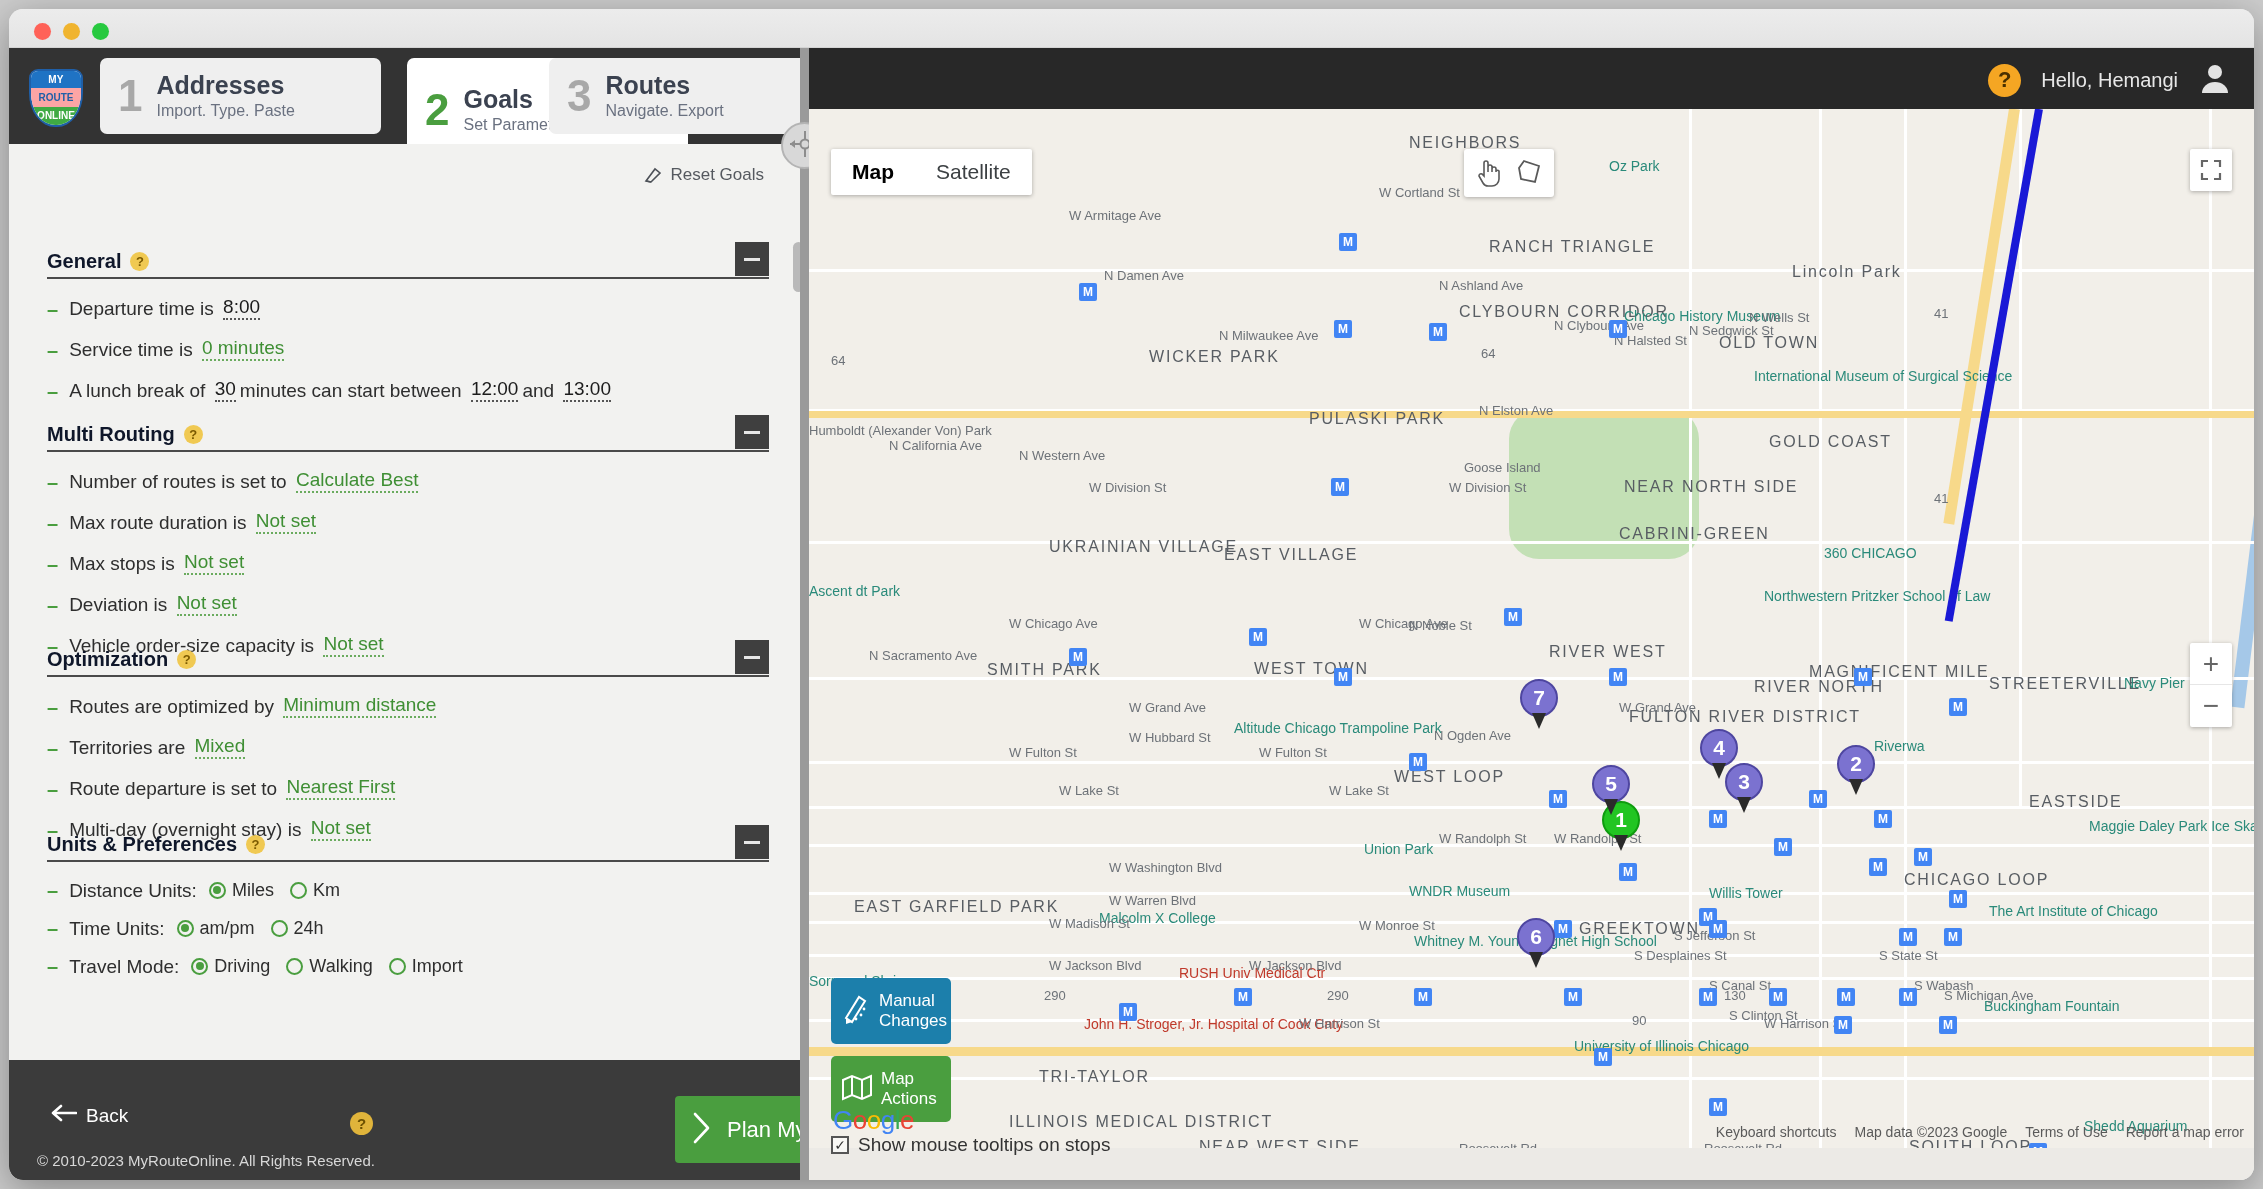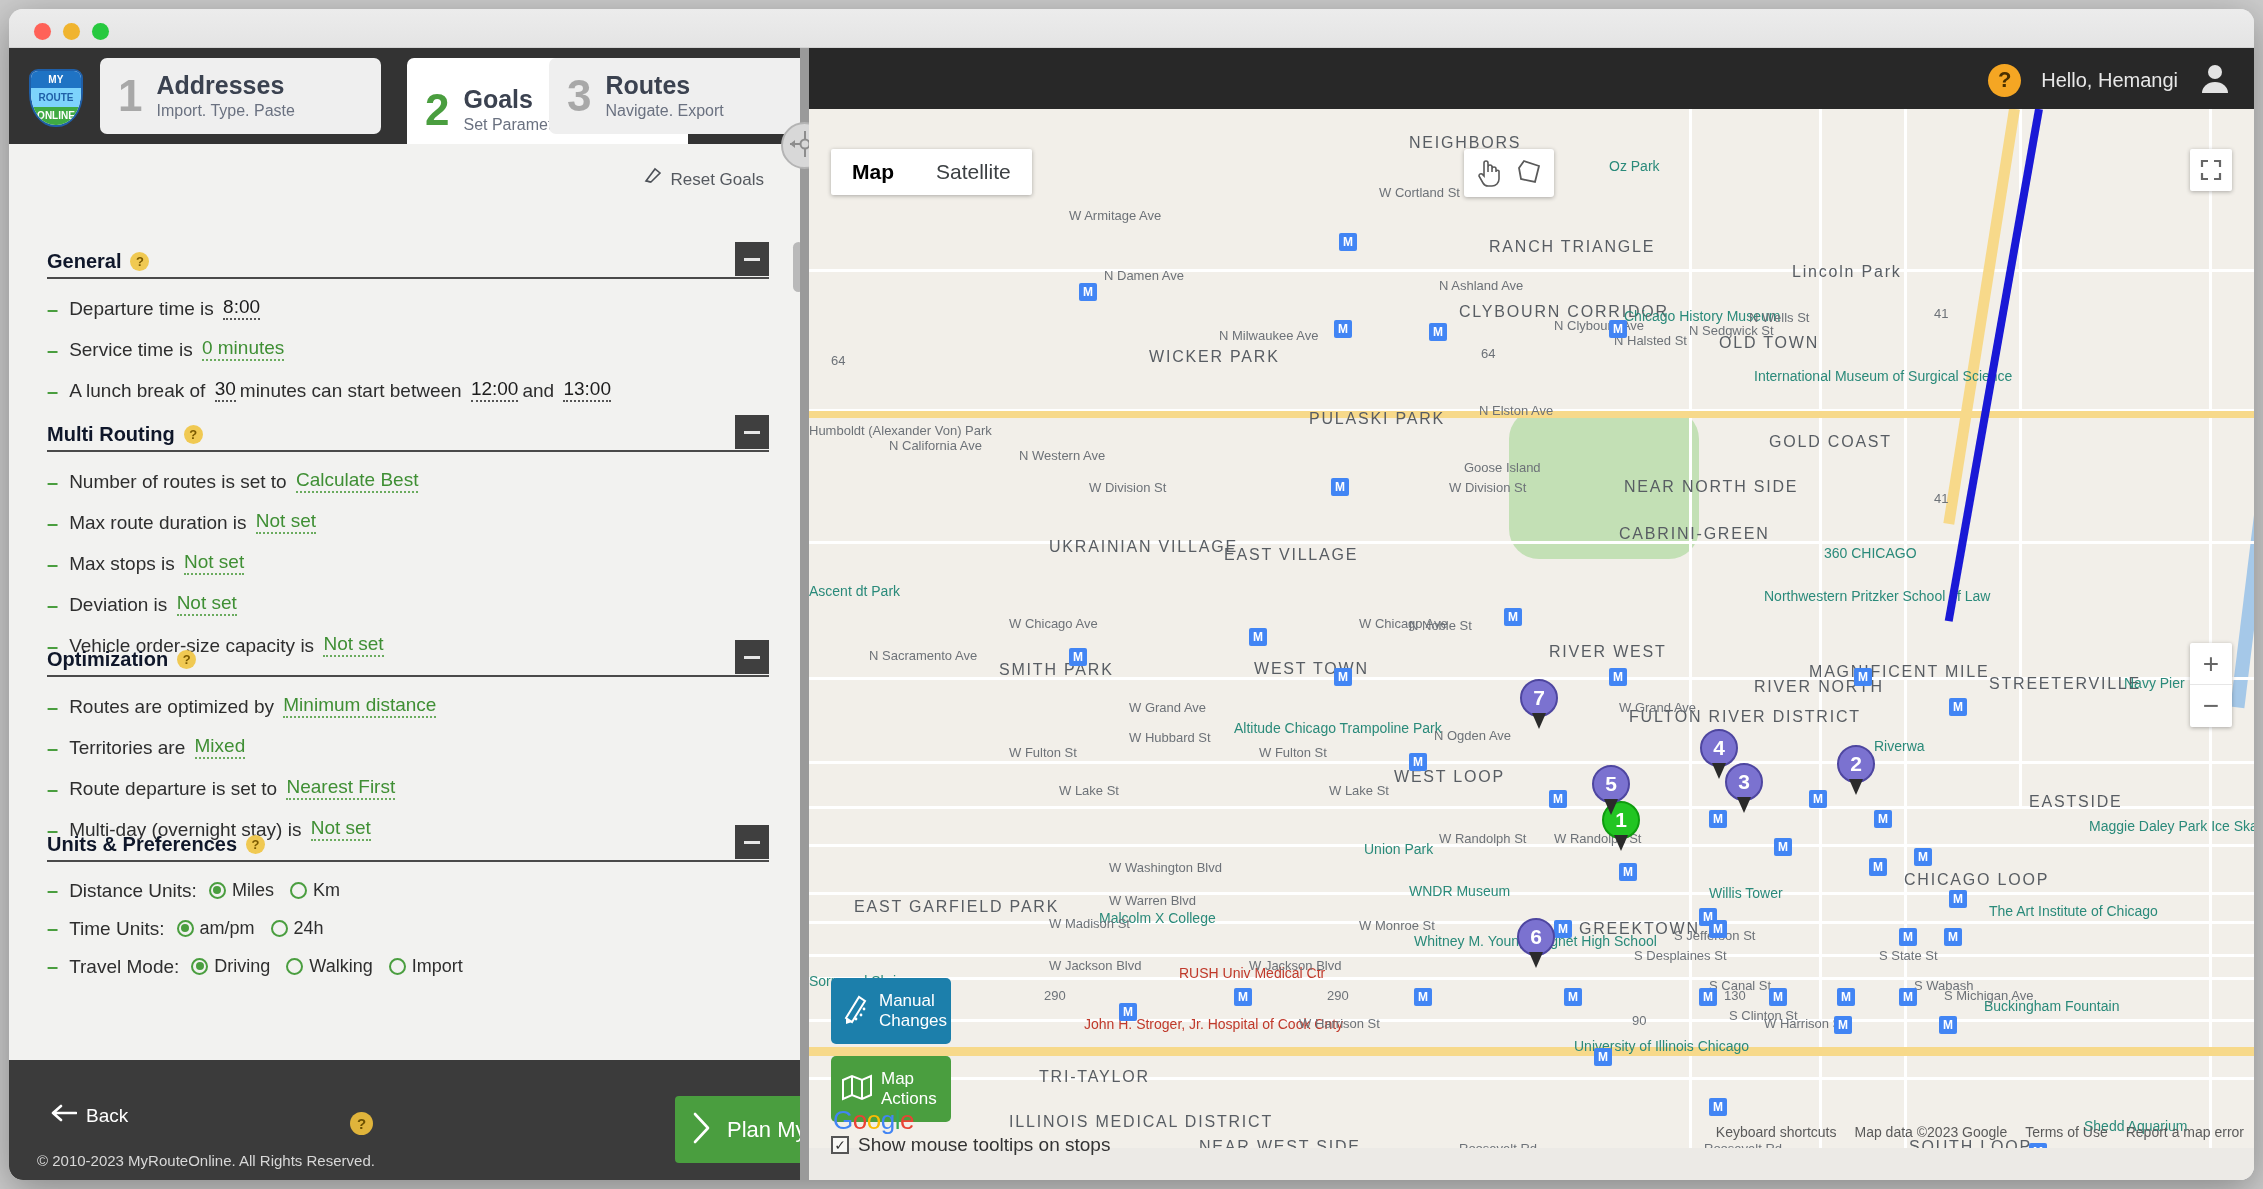--- a/index.html
+++ b/index.html
@@ -48,21 +48,21 @@
   .shield {
     width: 54px; height: 58px;
     background: #ffffff;
     border-radius: 9px 9px 26px 26px / 9px 9px 34px 34px;
     border: 2px solid #1f5fa8;
     overflow: hidden;
     position: relative;
     display: flex; flex-direction: column;
   }
   .shield .s1 { height: 32%; background: #1f73c4; color: #fff; font-size: 10px; font-weight: bold; display:flex; align-items:center; justify-content:center; letter-spacing:.3px;}
-  .shield .s2 { height: 34%; background: #7dd3fc; color: #1f5fa8; font-size: 10px; font-weight: bold; display:flex; align-items:center; justify-content:center;}
+  .shield .s2 { height: 34%; background: #fca5a5; color: #1f5fa8; font-size: 10px; font-weight: bold; display:flex; align-items:center; justify-content:center;}
   .shield .s3 { height: 34%; background: #3faa43; color: #fff; font-size: 10px; font-weight: bold; display:flex; align-items:center; justify-content:center;}
 
   .stepTab {
     position: absolute; top: 48px; height: 76px;
     transform: translateY(-38px);
     background: #efefef;
     border-radius: 7px;
     display: flex; align-items: center;
     padding: 0 18px;
     cursor: pointer;
@@ -78,21 +78,21 @@
   #tabsWrap { position: absolute; left: 0; top: 0; width: 1000px; height: 96px; }
 
   
   #leftScroll {
     position: absolute; left: 0; top: 96px; width: 797px; bottom: 120px;
     background: #f2f2f0; overflow: hidden;
   }
   #resetGoals {
     position: absolute; right: 42px; top: 21px;
     font-size: 17px; color: #55595f;
-    display: flex; align-items: flex-end; gap: 7px;
+    display: flex; align-items: flex-start; gap: 7px;
     cursor: pointer;
   }
   .section { position: absolute; left: 38px; width: 722px; }
   .secHead {
     position: relative; height: 40px;
     border-bottom: 2px solid #4a4a4a;
     display: flex; align-items: flex-end; gap: 9px;
     padding-bottom: 4px;
   }
   .secHead .title { font-size: 20px; font-weight: 600; color: #0f172a; }
@@ -600,21 +600,21 @@
             <div class="maplbl " style="left: 0px; top: 314px;">Humboldt (Alexander Von) Park</div>
             <div class="maplbl big" style="left: 815px; top: 369px;">NEAR NORTH SIDE</div>
             <div class="maplbl big" style="left: 240px; top: 429px;">UKRAINIAN VILLAGE</div>
             <div class="maplbl big" style="left: 415px; top: 437px;">EAST VILLAGE</div>
             <div class="maplbl big" style="left: 810px; top: 416px;">CABRINI-GREEN</div>
             <div class="maplbl poi" style="left: 1015px; top: 436px;">360 CHICAGO</div>
             <div class="maplbl poi" style="left: 0px; top: 474px;">Ascent dt Park</div>
             <div class="maplbl poi" style="left: 955px; top: 479px;">Northwestern Pritzker School of Law</div>
             <div class="maplbl big" style="left: 1000px; top: 554px;">MAGNIFICENT MILE</div>
             <div class="maplbl big" style="left: 740px; top: 534px;">RIVER WEST</div>
-            <div class="maplbl big" style="left: 190px; top: 552px;">SMITH PARK</div>
+            <div class="maplbl big" style="left: 178px; top: 552px;">SMITH PARK</div>
             <div class="maplbl big" style="left: 445px; top: 551px;">WEST TOWN</div>
             <div class="maplbl big" style="left: 945px; top: 569px;">RIVER NORTH</div>
             <div class="maplbl big" style="left: 1180px; top: 566px;">STREETERVILLE</div>
             <div class="maplbl poi" style="left: 1315px; top: 566px;">Navy Pier</div>
             <div class="maplbl poi" style="left: 425px; top: 611px;">Altitude Chicago Trampoline Park</div>
             <div class="maplbl big" style="left: 820px; top: 599px;">FULTON RIVER DISTRICT</div>
             <div class="maplbl poi" style="left: 1065px; top: 629px;">Riverwa</div>
             <div class="maplbl big" style="left: 585px; top: 659px;">WEST LOOP</div>
             <div class="maplbl big" style="left: 1220px; top: 684px;">EASTSIDE</div>
             <div class="maplbl poi" style="left: 555px; top: 732px;">Union Park</div>

